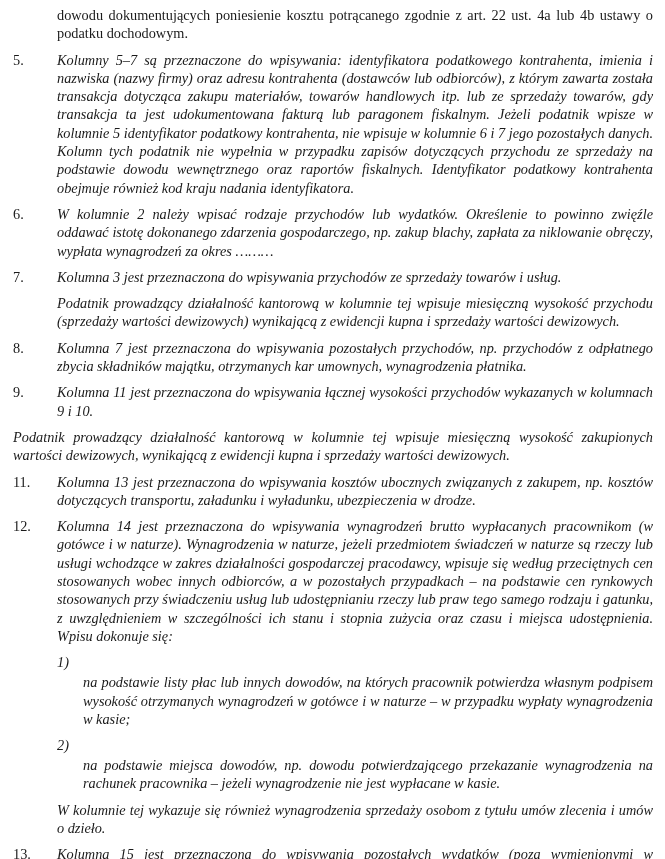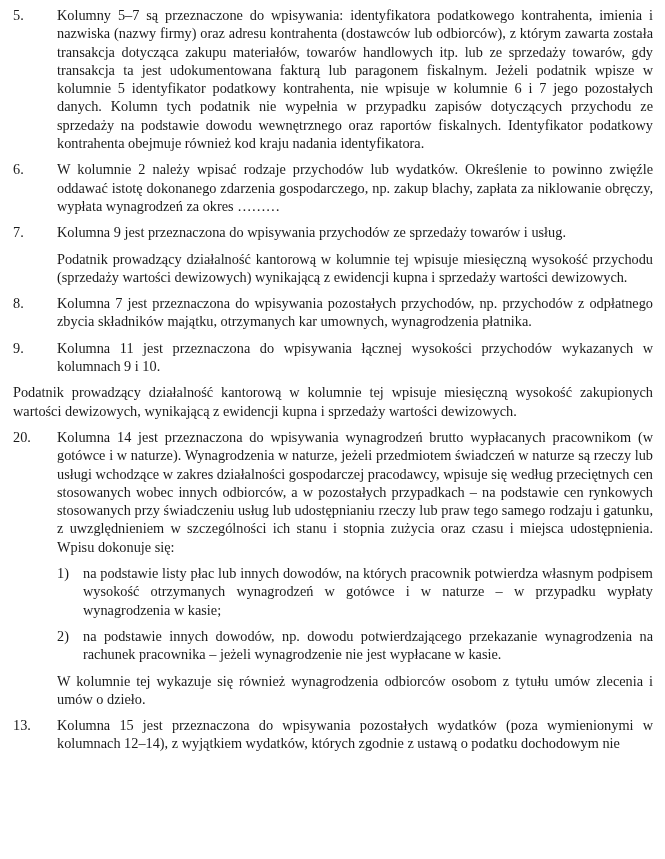--- a/index.html
+++ b/index.html
@@ -4,52 +4,53 @@
 <style>
   html, body { margin: 0; padding: 0; background: #ffffff; }
   body {
     width: 665px; height: 859px; overflow: hidden;
     font-family: "Liberation Serif", "DejaVu Serif", serif;
     font-size: 14.3px; line-height: 18.3px; color: #1a1a1a;
   }
   .page { position: relative; padding: 6px 12px 0 13px; }
   .para { display: flex; margin-bottom: 8px; }
   .num { width: 44px; flex: none; }
-  .body { flex: 1; text-align: justify; }
+  .body { flex: 1; text-align: justify; font-style: italic; }
   .body p { margin: 0 0 8px 0; text-align: justify; }
   .body p:last-child { margin-bottom: 0; }
   .cont { margin-left: 44px; text-align: justify; margin-bottom: 8px; }
   .sub { display: flex; margin-bottom: 8px; }
   .sub-num { width: 26px; flex: none; }
-  .sub-text { flex: 1; text-align: justify; }
+  .sub-text { flex: 1; text-align: justify; margin-top: 20px; }
 </style>
 </head>
 <body>
 
 <div class="page">
 
+  <div class="cont">dowodu dokumentujących poniesienie kosztu potrącanego zgodnie z art. 22 ust. 4a lub 4b ustawy o podatku dochodowym.</div>
 
   <div class="para">
     <div class="num">5.</div>
     <div class="body">
         <p>Kolumny 5–7 są przeznaczone do wpisywania: identyfikatora podatkowego kontrahenta, imienia i nazwiska (nazwy firmy) oraz adresu kontrahenta (dostawców lub odbiorców), z którym zawarta została transakcja dotycząca zakupu materiałów, towarów handlowych itp. lub ze sprzedaży towarów, gdy transakcja ta jest udokumentowana fakturą lub paragonem fiskalnym. Jeżeli podatnik wpisze w kolumnie 5 identyfikator podatkowy kontrahenta, nie wpisuje w kolumnie 6 i 7 jego pozostałych danych. Kolumn tych podatnik nie wypełnia w przypadku zapisów dotyczących przychodu ze sprzedaży na podstawie dowodu wewnętrznego oraz raportów fiskalnych. Identyfikator podatkowy kontrahenta obejmuje również kod kraju nadania identyfikatora.</p>
       </div>
   </div>
 
   <div class="para">
     <div class="num">6.</div>
     <div class="body">
         <p>W kolumnie 2 należy wpisać rodzaje przychodów lub wydatków. Określenie to powinno zwięźle oddawać istotę dokonanego zdarzenia gospodarczego, np. zakup blachy, zapłata za niklowanie obręczy, wypłata wynagrodzeń za okres ………</p>
       </div>
   </div>
 
   <div class="para">
     <div class="num">7.</div>
     <div class="body">
-      <p>Kolumna 9 jest przeznaczona do wpisywania przychodów ze sprzedaży towarów i usług.</p>
+      <p>Kolumna 3 jest przeznaczona do wpisywania przychodów ze sprzedaży towarów i usług.</p>
       <p>Podatnik prowadzący działalność kantorową w kolumnie tej wpisuje miesięczną wysokość przychodu (sprzedaży wartości dewizowych) wynikającą z ewidencji kupna i sprzedaży wartości dewizowych.</p>
     </div>
   </div>
 
   <div class="para">
     <div class="num">8.</div>
     <div class="body">
         <p>Kolumna 7 jest przeznaczona do wpisywania pozostałych przychodów, np. przychodów z odpłatnego zbycia składników majątku, otrzymanych kar umownych, wynagrodzenia płatnika.</p>
       </div>
   </div>
@@ -60,34 +61,40 @@
         <p>Kolumna 11 jest przeznaczona do wpisywania łącznej wysokości przychodów wykazanych w kolumnach 9 i 10.</p>
       </div>
   </div>
 
   <div class="para">
     <div class="body">
       <p>Podatnik prowadzący działalność kantorową w kolumnie tej wpisuje miesięczną wysokość zakupionych wartości dewizowych, wynikającą z ewidencji kupna i sprzedaży wartości dewizowych.</p>
     </div>
   </div>
 
+  <div class="para">
+    <div class="num">11.</div>
+    <div class="body">
+        <p>Kolumna 13 jest przeznaczona do wpisywania kosztów ubocznych związanych z zakupem, np. kosztów dotyczących transportu, załadunku i wyładunku, ubezpieczenia w drodze.</p>
+      </div>
+  </div>
 
   <div class="para">
-    <div class="num">20.</div>
+    <div class="num">12.</div>
     <div class="body">
       <p>Kolumna 14 jest przeznaczona do wpisywania wynagrodzeń brutto wypłacanych pracownikom (w gotówce i w naturze). Wynagrodzenia w naturze, jeżeli przedmiotem świadczeń w naturze są rzeczy lub usługi wchodzące w zakres działalności gospodarczej pracodawcy, wpisuje się według przeciętnych cen stosowanych wobec innych odbiorców, a w pozostałych przypadkach – na podstawie cen rynkowych stosowanych przy świadczeniu usług lub udostępnianiu rzeczy lub praw tego samego rodzaju i gatunku, z uwzględnieniem w szczególności ich stanu i stopnia zużycia oraz czasu i miejsca udostępnienia. Wpisu dokonuje się:</p>
       <div class="sub">
         <div class="sub-num">1)</div>
         <div class="sub-text">na podstawie listy płac lub innych dowodów, na których pracownik potwierdza własnym podpisem wysokość otrzymanych wynagrodzeń w gotówce i w naturze – w przypadku wypłaty wynagrodzenia w kasie;</div>
       </div>
       <div class="sub">
         <div class="sub-num">2)</div>
-        <div class="sub-text">na podstawie innych dowodów, np. dowodu potwierdzającego przekazanie wynagrodzenia na rachunek pracownika – jeżeli wynagrodzenie nie jest wypłacane w kasie.</div>
+        <div class="sub-text">na podstawie miejsca dowodów, np. dowodu potwierdzającego przekazanie wynagrodzenia na rachunek pracownika – jeżeli wynagrodzenie nie jest wypłacane w kasie.</div>
       </div>
-      <p>W kolumnie tej wykazuje się również wynagrodzenia odbiorców osobom z tytułu umów zlecenia i umów o dzieło.</p>
+      <p>W kolumnie tej wykazuje się również wynagrodzenia sprzedaży osobom z tytułu umów zlecenia i umów o dzieło.</p>
     </div>
   </div>
 
   <div class="para">
     <div class="num">13.</div>
     <div class="body">
         <p>Kolumna 15 jest przeznaczona do wpisywania pozostałych wydatków (poza wymienionymi w kolumnach 12–14), z wyjątkiem wydatków, których zgodnie z ustawą o podatku dochodowym nie</p>
       </div>
   </div>
 

